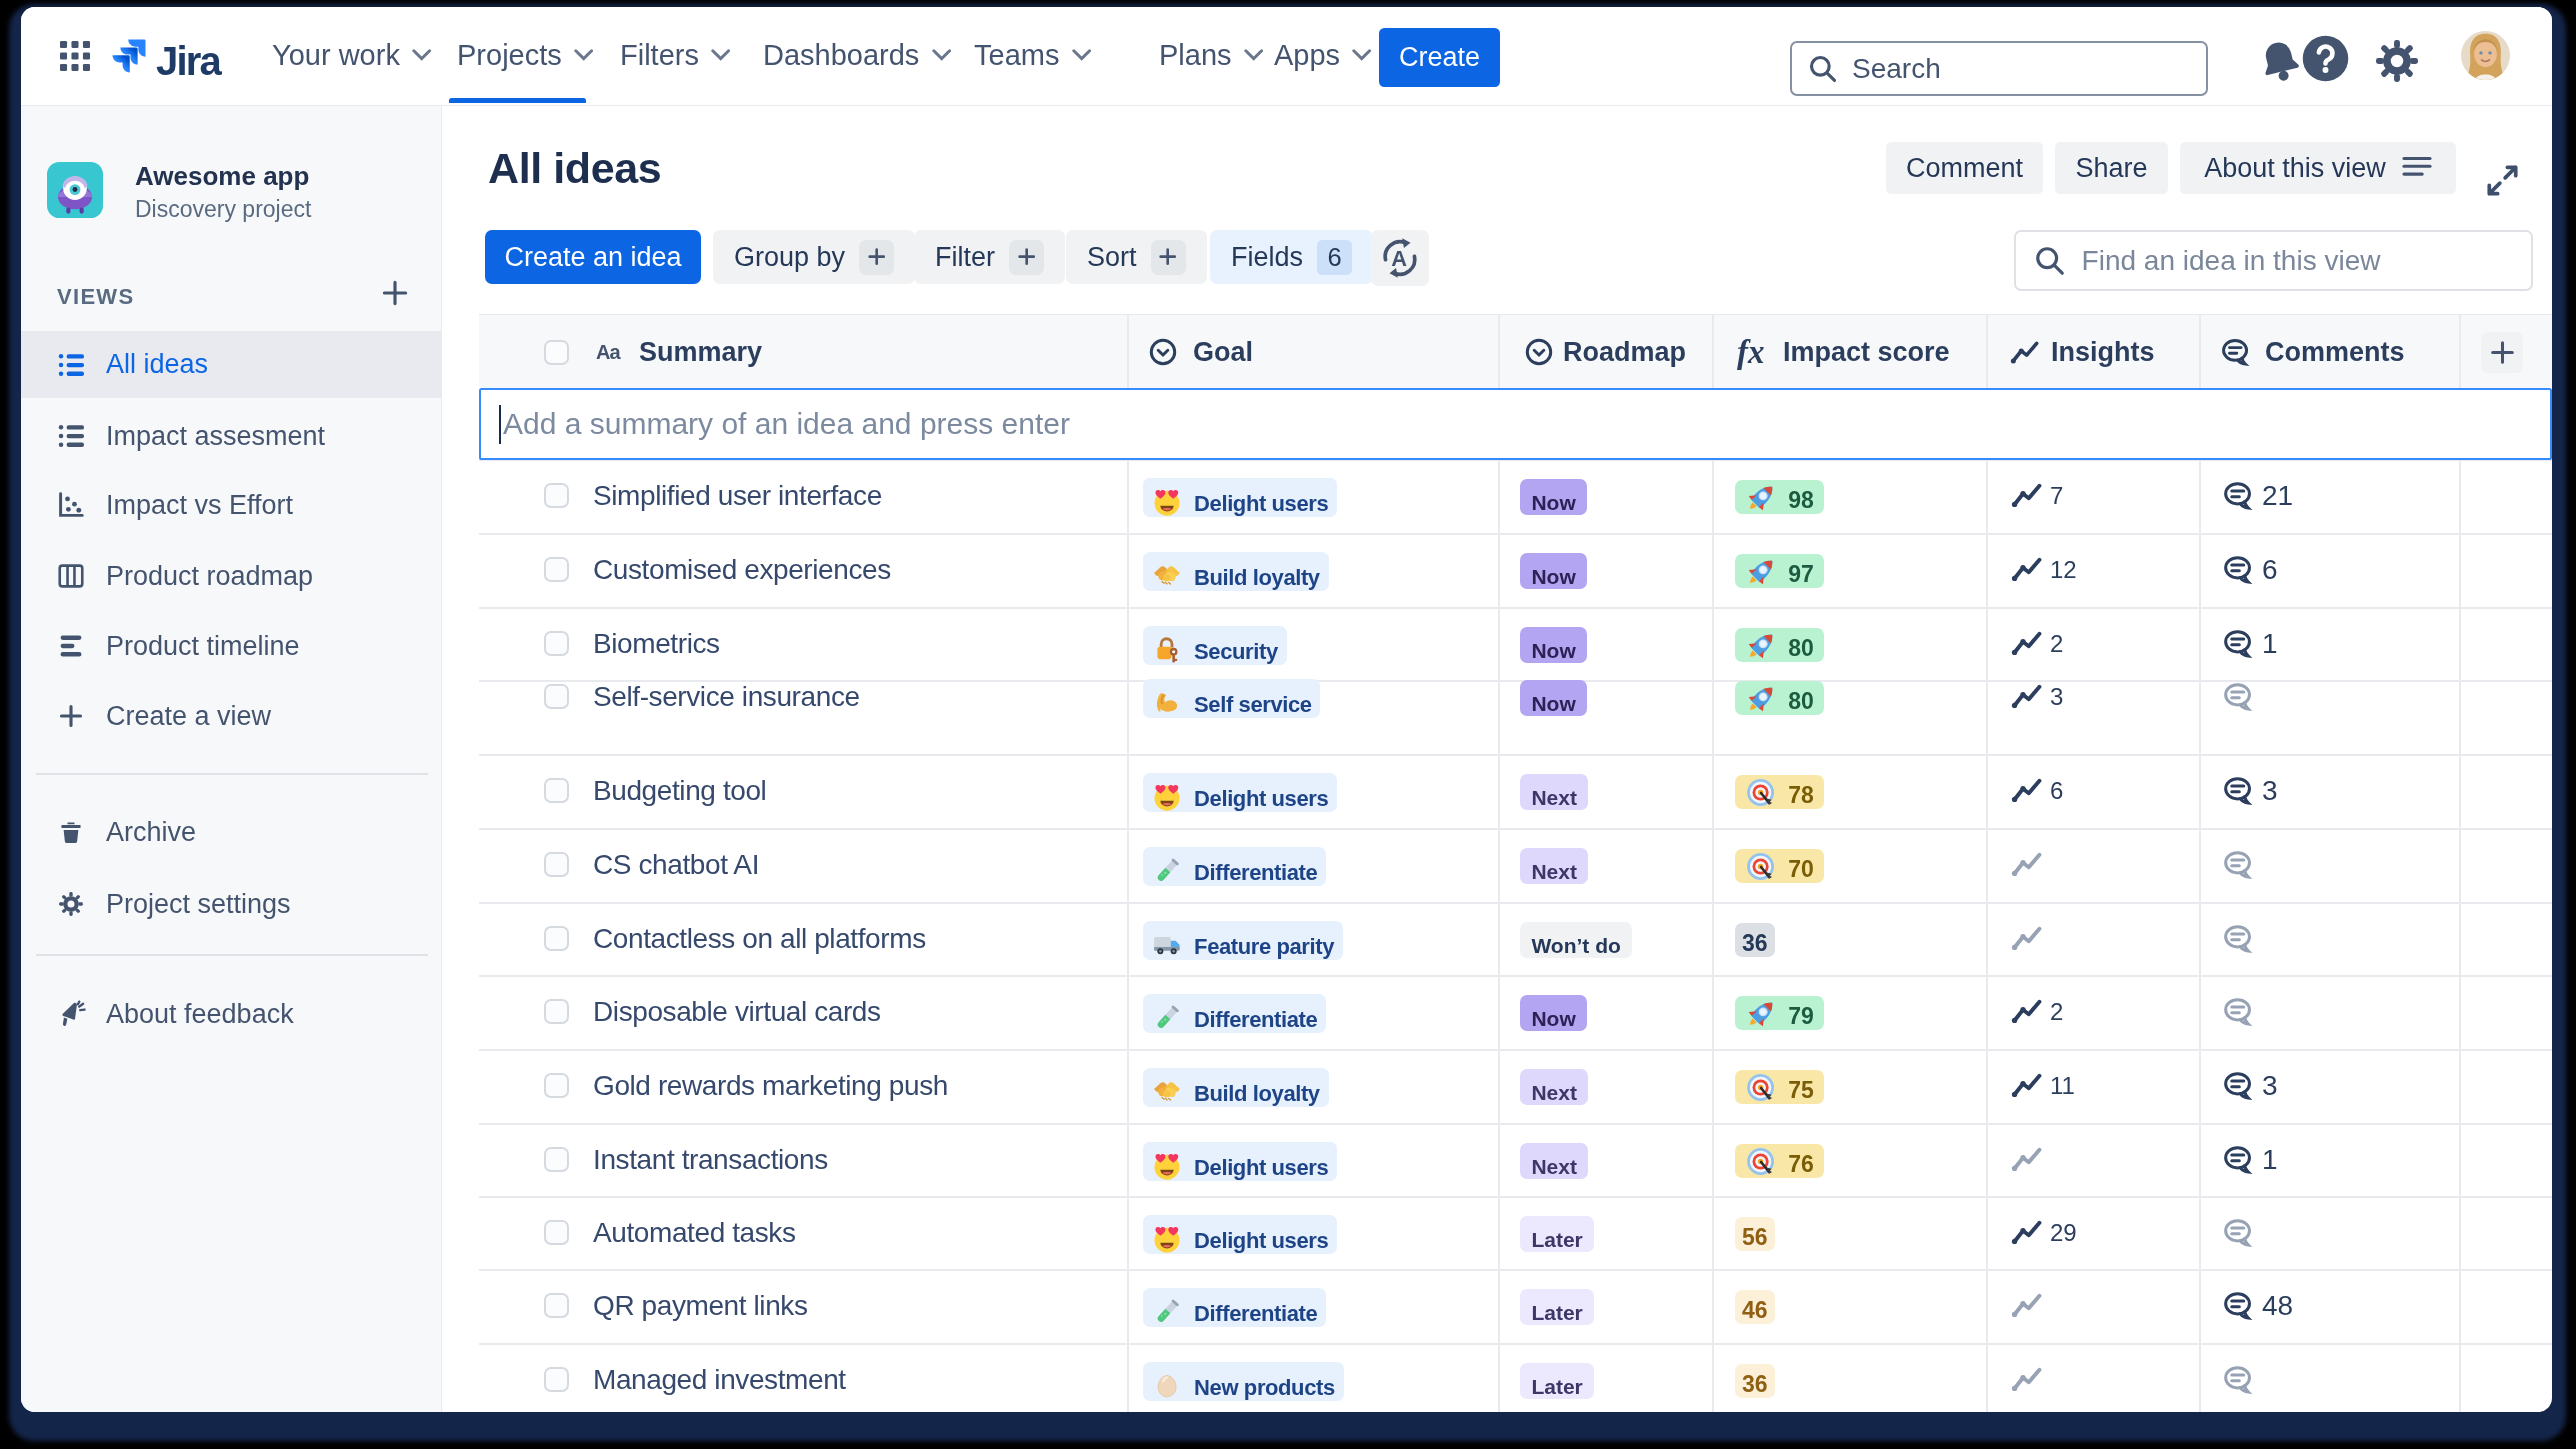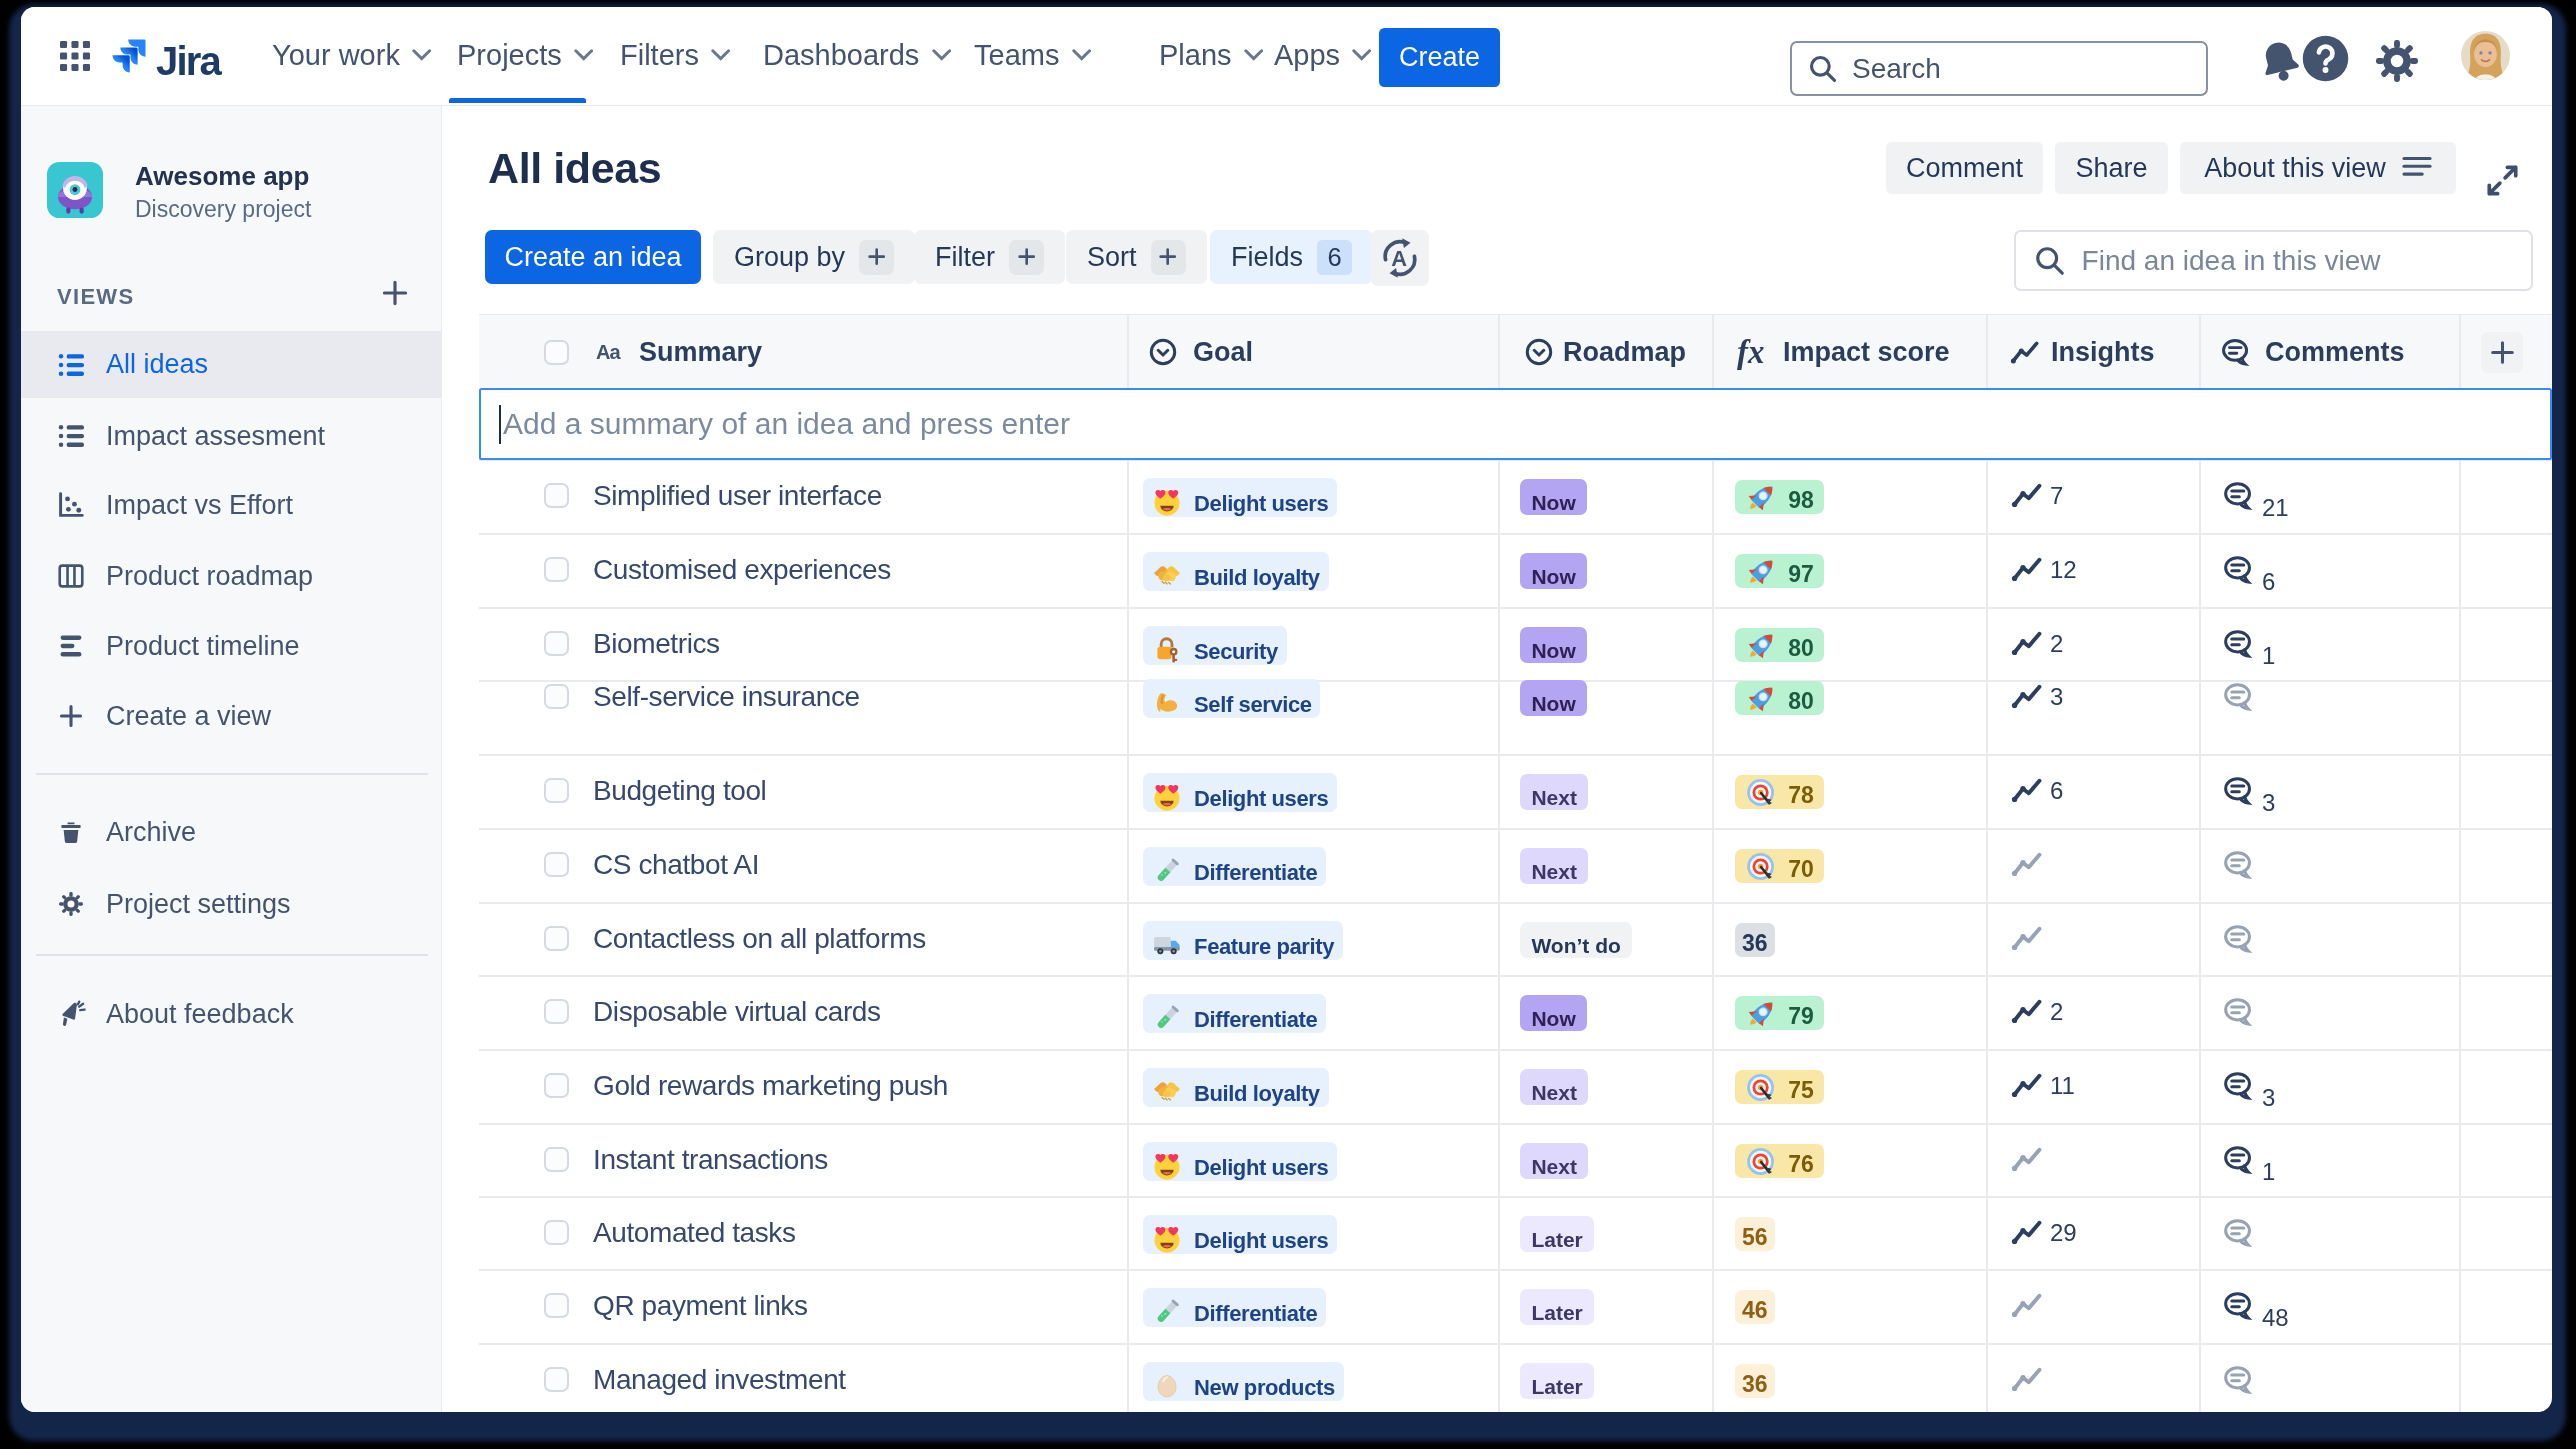--- a/index.html
+++ b/index.html
@@ -34,21 +34,21 @@
   .row { position:absolute; left:0; width:2073px; height:74px; }
   .row .cbx { position:absolute; left:65px; top:24px; }
   .row .sum { position:absolute; left:114px; top:0; height:74px; display:flex; align-items:center; font-size:28px; letter-spacing:-0.4px; color:#36496d; }
   .chip { position:absolute; display:flex; align-items:flex-end; border-radius:7px; font-weight:700; font-size:22px; height:39px; }
   .goalchip { left:664px; top:19.4px; background:#e7f0fd; color:#1d4486; padding:0 8.8px; gap:12.3px; letter-spacing:-0.4px; }
   .roadchip { left:1041px; top:20px; padding:0 11.4px; height:36px; font-size:21px; }
   .impchip  { left:1256px; top:21px; padding:0 9.7px; gap:10.6px; height:34px; font-size:23px; }
   .insic { position:absolute; left:1532px; top:21px; }
   .insnum { position:absolute; left:1571px; top:0; height:74px; display:flex; align-items:center; font-size:24px; font-weight:500; color:#2c3e5d; }
   .comic { position:absolute; left:1743px; top:21px; }
-  .comnum { position:absolute; left:1783px; top:12px; height:74px; display:flex; align-items:center; font-size:24px; font-weight:500; color:#2c3e5d; }
+  .comnum { position:absolute; left:1783px; top:0; height:74px; display:flex; align-items:center; font-size:28px; font-weight:500; color:#2c3e5d; }
   .now { background:#b4a5f2; color:#2d2155; }
   .next { background:#dfd8fd; color:#3d3768; }
   .later { background:#ece8fd; color:#3d3768; }
   .wont { background:#f1f2f4; color:#253858; }
   .green { background:#b9f2d1; color:#1d5b41; }
   .yellow { background:#f8e7a6; color:#7a5d06; }
   .gray { background:#dcdfe4; color:#253858; }
   .cream { background:#fdf0d8; color:#8f5f12; }
 </style>
 </head>

